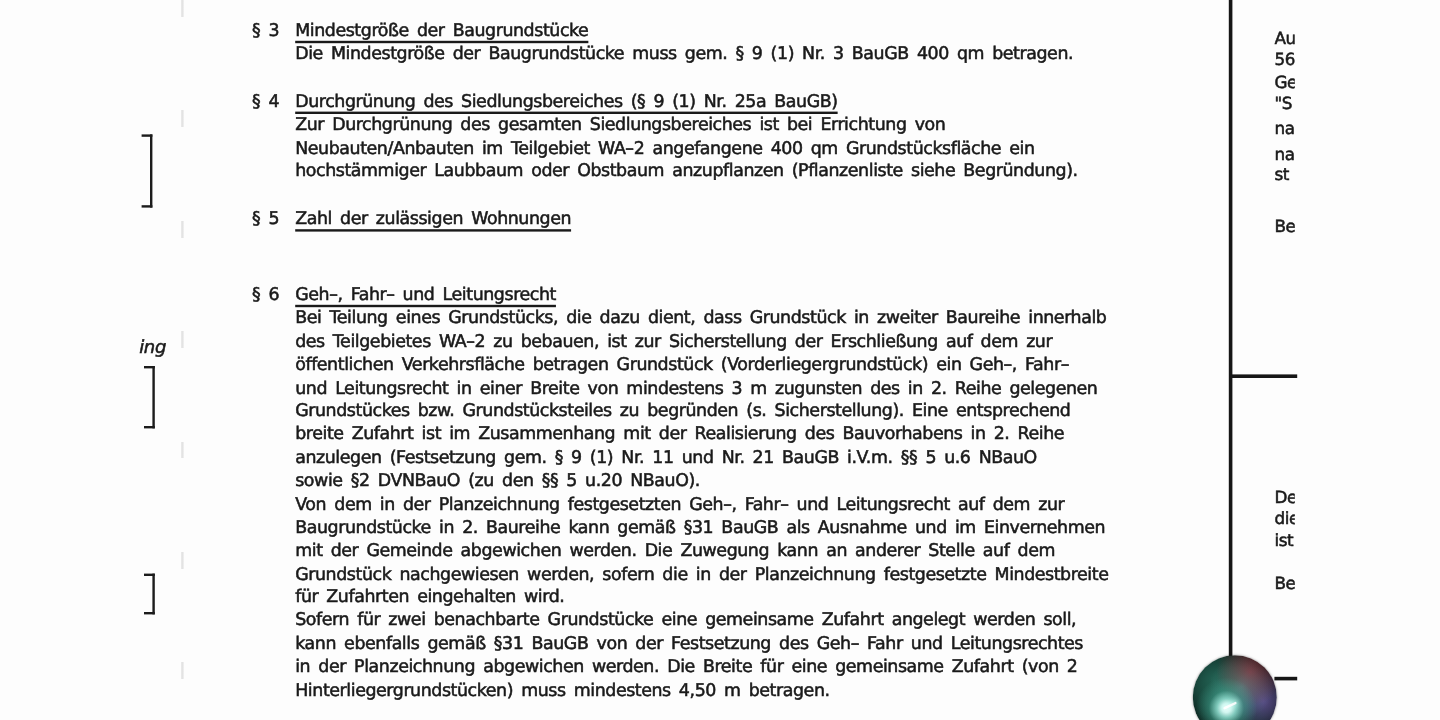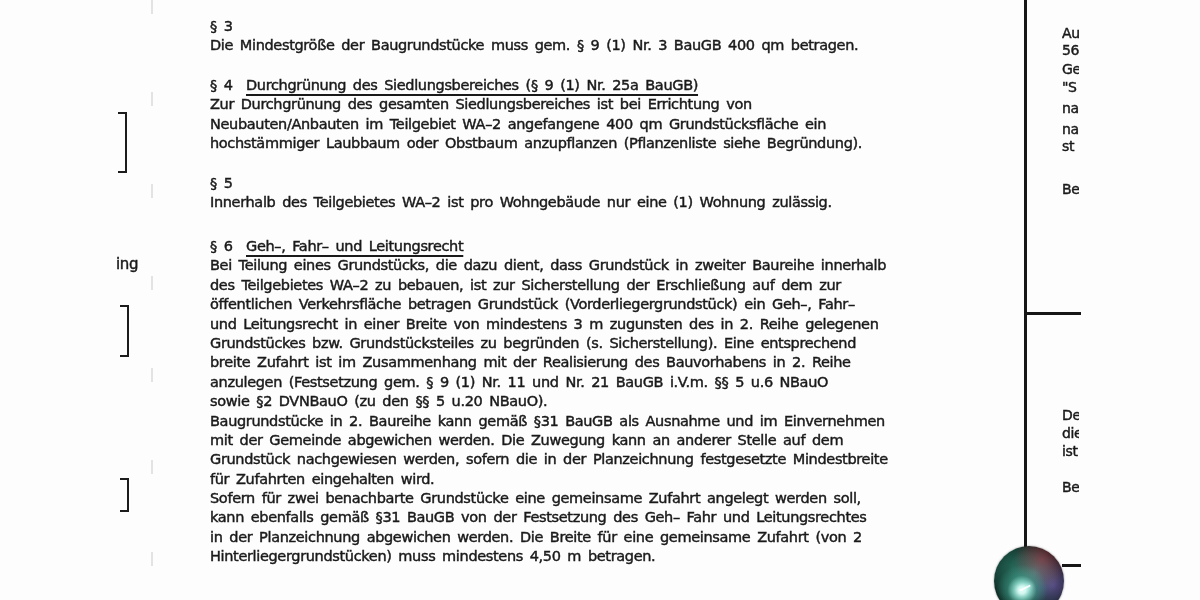--- a/index.html
+++ b/index.html
@@ -13,31 +13,31 @@
 
   
   .section{position:absolute;left:210px;font-size:14.5px;line-height:19.4px;
     letter-spacing:-0.35px;word-spacing:2.5px;white-space:nowrap;
     -webkit-text-stroke:0.45px #1a1a1a;}
   .sec-0{top:17px}.sec-1{top:76px}.sec-2{top:174px}.sec-3{top:237px}
   .sec-head{display:flex;}
   .sec-num{width:36px;flex:0 0 36px;}
   .sec-title{text-decoration:underline;text-decoration-thickness:1.8px;
     text-underline-offset:3.5px;text-decoration-skip-ink:none;}
-  .sec-lines{}
+  .sec-lines{margin-left:36px;}
   .body-line{height:19.4px;}
 
   
   .bracket{position:absolute;border-right:2.5px solid #1c1c1c;
     border-top:2.5px solid #1c1c1c;border-bottom:2.5px solid #1c1c1c;width:7px;}
   .bk-0{left:118px;top:112px;height:57px;}
   .bk-1{left:120px;top:305px;height:48px;}
   .bk-2{left:120px;top:478px;height:30px;}
-  .margin-frag{position:absolute;left:116px;top:255px;font-size:15px;
-    letter-spacing:-0.3px;-webkit-text-stroke:0.45px #1a1a1a;}
+  .margin-frag{position:absolute;left:116px;top:280px;font-size:15px;
+    letter-spacing:-0.3px;font-style:italic;-webkit-text-stroke:0.45px #1a1a1a;}
 
   
   .scan-line{position:absolute;left:151px;top:0;width:2px;height:600px;opacity:.5;
     background:repeating-linear-gradient(180deg,#c9c9c9 0 14px,transparent 14px 92px);}
 
   
   .vline{position:absolute;left:1024px;top:0;width:3px;height:548px;background:#161616;}
   .hline{position:absolute;background:#161616;height:3px;}
   .hl-0{left:1025px;top:312px;width:56px;}
   .hl-1{left:1062px;top:564px;width:19px;}
@@ -64,58 +64,58 @@
 </style>
 </head>
 <body>
 
 <div class="page">
 
   <div id="sections">
       <div class="section sec-0">
         <div class="sec-head">
           <span class="sec-num">§ 3</span>
+          <span class="sec-title">Mindestgröße der Baugrundstücke</span>
         </div>
         <div class="sec-lines">
           <div class="body-line">Die Mindestgröße der Baugrundstücke muss gem. § 9 (1) Nr. 3 BauGB 400 qm betragen.</div>
         </div>
       </div>
       <div class="section sec-1">
         <div class="sec-head">
           <span class="sec-num">§ 4</span>
           <span class="sec-title">Durchgrünung des Siedlungsbereiches (§ 9 (1) Nr. 25a BauGB)</span>
         </div>
         <div class="sec-lines">
           <div class="body-line">Zur Durchgrünung des gesamten Siedlungsbereiches ist bei Errichtung von</div>
           <div class="body-line">Neubauten/Anbauten im Teilgebiet WA–2 angefangene 400 qm Grundstücksfläche ein</div>
           <div class="body-line">hochstämmiger Laubbaum oder Obstbaum anzupflanzen (Pflanzenliste siehe Begründung).</div>
         </div>
       </div>
       <div class="section sec-2">
         <div class="sec-head">
           <span class="sec-num">§ 5</span>
-        </div>
-        <div class="sec-lines">
-          <div class="body-line">Innerhalb des Teilgebietes WA–2 ist pro Wohngebäude nur eine (1) Wohnung zulässig.</div>
+          <span class="sec-title">Zahl der zulässigen Wohnungen</span>
         </div>
       </div>
       <div class="section sec-3">
         <div class="sec-head">
           <span class="sec-num">§ 6</span>
           <span class="sec-title">Geh–, Fahr– und Leitungsrecht</span>
         </div>
         <div class="sec-lines">
           <div class="body-line">Bei Teilung eines Grundstücks, die dazu dient, dass Grundstück in zweiter Baureihe innerhalb</div>
           <div class="body-line">des Teilgebietes WA–2 zu bebauen, ist zur Sicherstellung der Erschließung auf dem zur</div>
           <div class="body-line">öffentlichen Verkehrsfläche betragen Grundstück (Vorderliegergrundstück) ein Geh–, Fahr–</div>
           <div class="body-line">und Leitungsrecht in einer Breite von mindestens 3 m zugunsten des in 2. Reihe gelegenen</div>
           <div class="body-line">Grundstückes bzw. Grundstücksteiles zu begründen (s. Sicherstellung). Eine entsprechend</div>
           <div class="body-line">breite Zufahrt ist im Zusammenhang mit der Realisierung des Bauvorhabens in 2. Reihe</div>
           <div class="body-line">anzulegen (Festsetzung gem. § 9 (1) Nr. 11 und Nr. 21 BauGB i.V.m. §§ 5 u.6 NBauO</div>
           <div class="body-line">sowie §2 DVNBauO (zu den §§ 5 u.20 NBauO).</div>
+          <div class="body-line">Von dem in der Planzeichnung festgesetzten Geh–, Fahr– und Leitungsrecht auf dem zur</div>
           <div class="body-line">Baugrundstücke in 2. Baureihe kann gemäß §31 BauGB als Ausnahme und im Einvernehmen</div>
           <div class="body-line">mit der Gemeinde abgewichen werden. Die Zuwegung kann an anderer Stelle auf dem</div>
           <div class="body-line">Grundstück nachgewiesen werden, sofern die in der Planzeichnung festgesetzte Mindestbreite</div>
           <div class="body-line">für Zufahrten eingehalten wird.</div>
           <div class="body-line">Sofern für zwei benachbarte Grundstücke eine gemeinsame Zufahrt angelegt werden soll,</div>
           <div class="body-line">kann ebenfalls gemäß §31 BauGB von der Festsetzung des Geh– Fahr und Leitungsrechtes</div>
           <div class="body-line">in der Planzeichnung abgewichen werden. Die Breite für eine gemeinsame Zufahrt (von 2</div>
           <div class="body-line">Hinterliegergrundstücken) muss mindestens 4,50 m betragen.</div>
         </div>
       </div>

